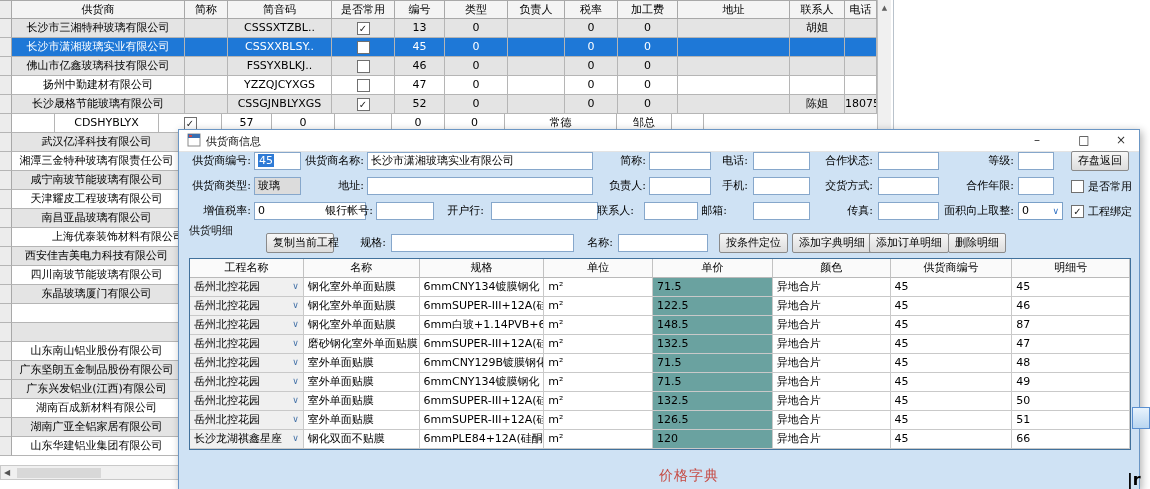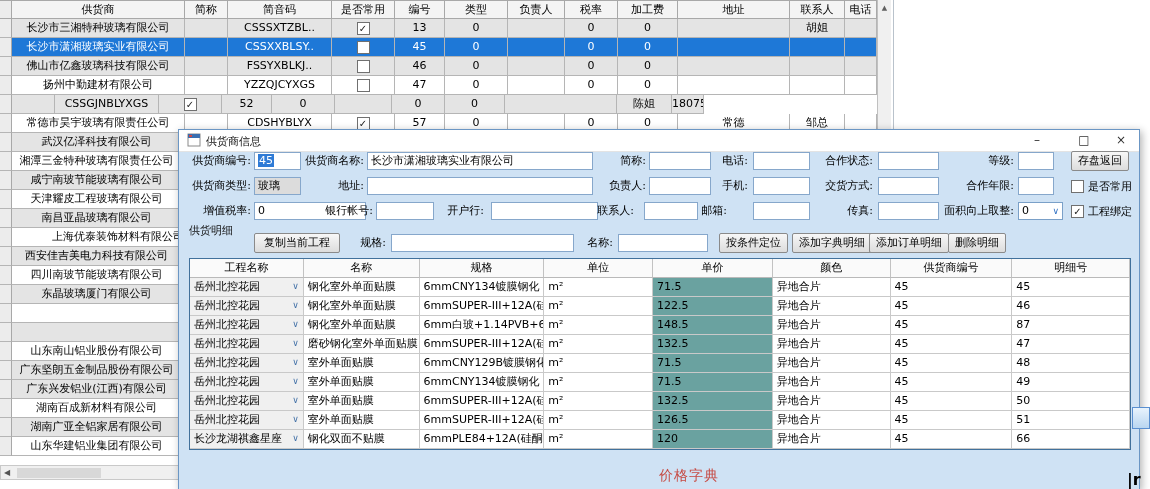--- a/index.html
+++ b/index.html
@@ -138,35 +138,35 @@
           <div class="c" style="width: 63px;">0</div>
           <div class="c" style="width: 57px;"></div>
           <div class="c" style="width: 53px;">0</div>
           <div class="c" style="width: 60px;">0</div>
           <div class="c" style="width: 112px;"></div>
           <div class="c" style="width: 55px;"></div>
           <div class="c" style="width: 32px;"></div>
         </div>
         <div class="tgr alt">
           <div class="c rowhdr" style="width: 12px;"></div>
+          <div class="c" style="width: 173px;">长沙晟格节能玻璃有限公司</div>
           <div class="c" style="width: 43px;"></div>
           <div class="c" style="width: 104px;">CSSGJNBLYXGS</div>
           <div class="c" style="width: 63px;"><div class="cb">✓</div></div>
           <div class="c" style="width: 50px;">52</div>
           <div class="c" style="width: 63px;">0</div>
           <div class="c" style="width: 57px;"></div>
           <div class="c" style="width: 53px;">0</div>
           <div class="c" style="width: 60px;">0</div>
           <div class="c" style="width: 112px;"></div>
           <div class="c" style="width: 55px;">陈姐</div>
           <div class="c" style="width: 32px;">180751</div>
         </div>
         <div class="tgr">
           <div class="c rowhdr" style="width: 12px;"></div>
-          <div class="c" style="width: 173px;">常德市昊宇玻璃有限责任公司</div>
           <div class="c" style="width: 43px;"></div>
           <div class="c" style="width: 104px;">CDSHYBLYX</div>
           <div class="c" style="width: 63px;"><div class="cb">✓</div></div>
           <div class="c" style="width: 50px;">57</div>
           <div class="c" style="width: 63px;">0</div>
           <div class="c" style="width: 57px;"></div>
           <div class="c" style="width: 53px;">0</div>
           <div class="c" style="width: 60px;">0</div>
           <div class="c" style="width: 112px;">常德</div>
           <div class="c" style="width: 55px;">邹总</div>
@@ -320,21 +320,21 @@
     <div class="dd" style="left:839px;top:72px;width:45px;">
       <span class="ddarrow">∨</span>
       <span>0</span>
     </div>
     <div class="chkrow" style="left:892px;top:74px;">
       <span class="cb" id="cb-bind">✓</span>
       <span>工程绑定</span>
     </div>
 
     <div class="secttitle" style="left:10px;top:93px;">供货明细</div>
-    <div class="btn" style="left:75px;top:103px;width:86px;">复制当前工程</div>
+    <div class="btn" style="left:87px;top:103px;width:68px;">复制当前工程</div>
     <div class="lbl" style="left:107px;top:104px;width:100px;">规格:</div>
     <div class="tb" style="left:212px;top:104px;width:183px;"></div>
     <div class="lbl" style="left:334px;top:104px;width:100px;">名称:</div>
     <div class="tb" style="left:439px;top:104px;width:90px;"></div>
     <div class="btn" style="left:540px;top:103px;">按条件定位</div>
     <div class="btn" style="left:613px;top:103px;">添加字典明细</div>
     <div class="btn" style="left:690px;top:103px;">添加订单明细</div>
     <div class="btn" style="left:769px;top:103px;">删除明细</div>
 
     <div class="dtable">

